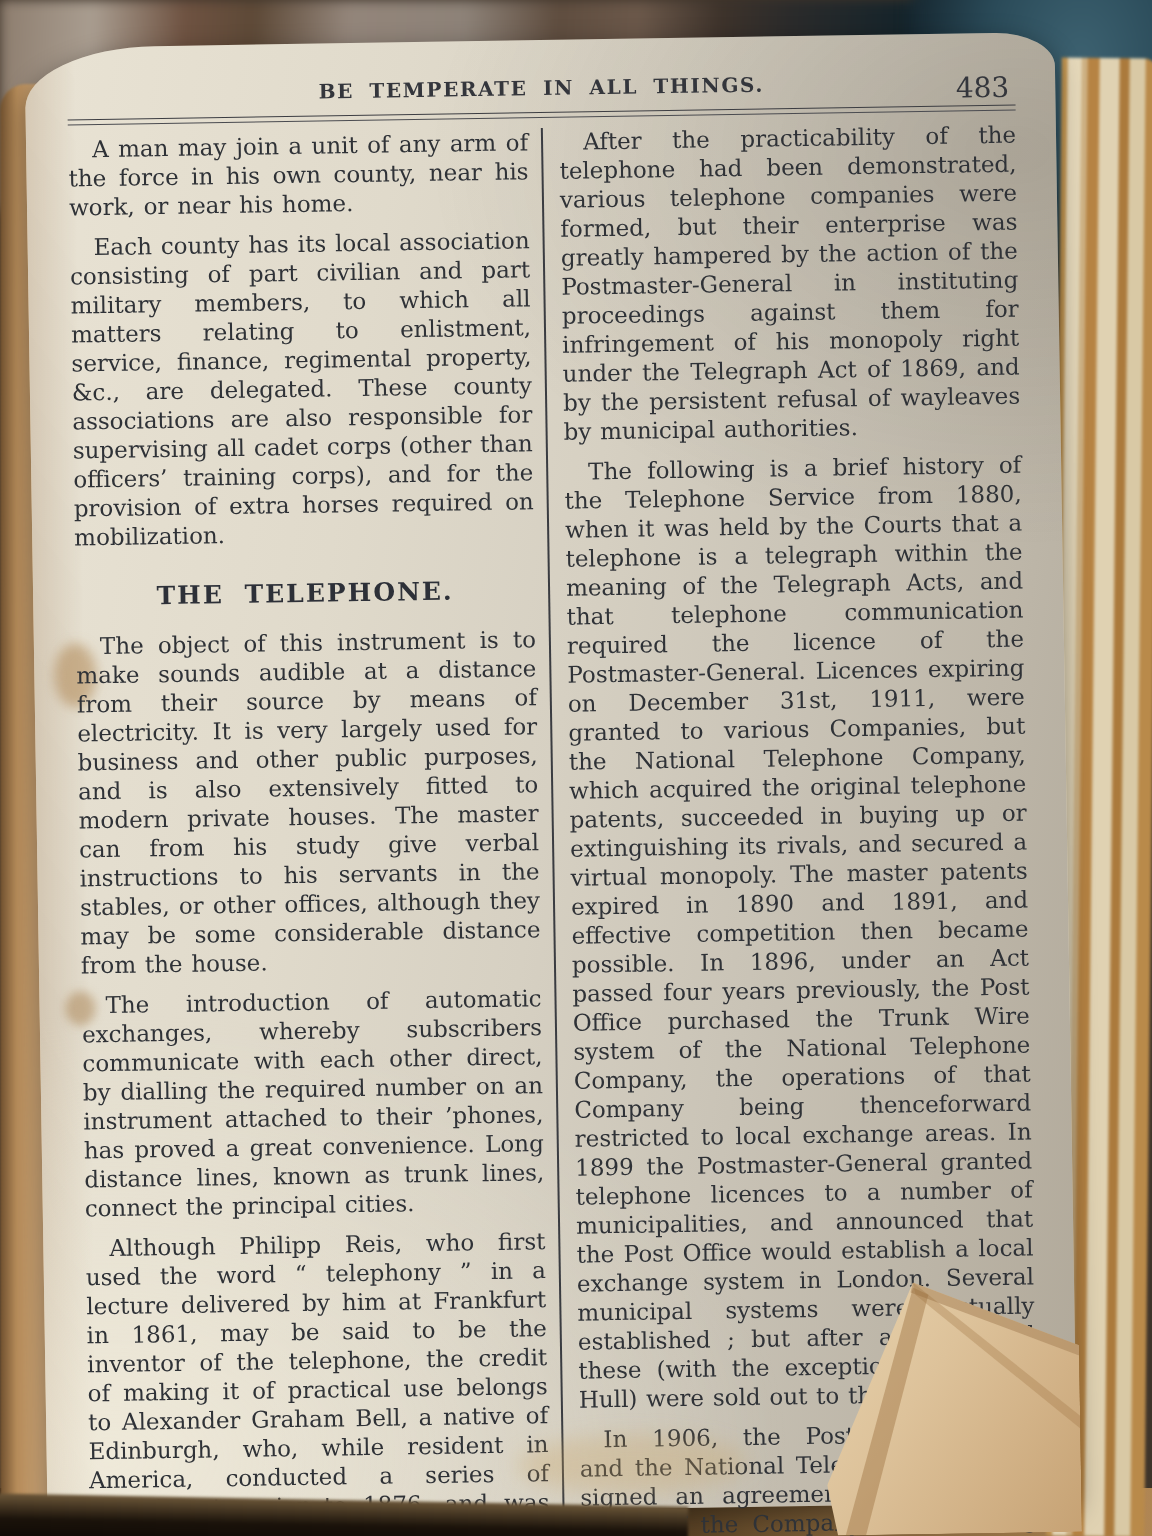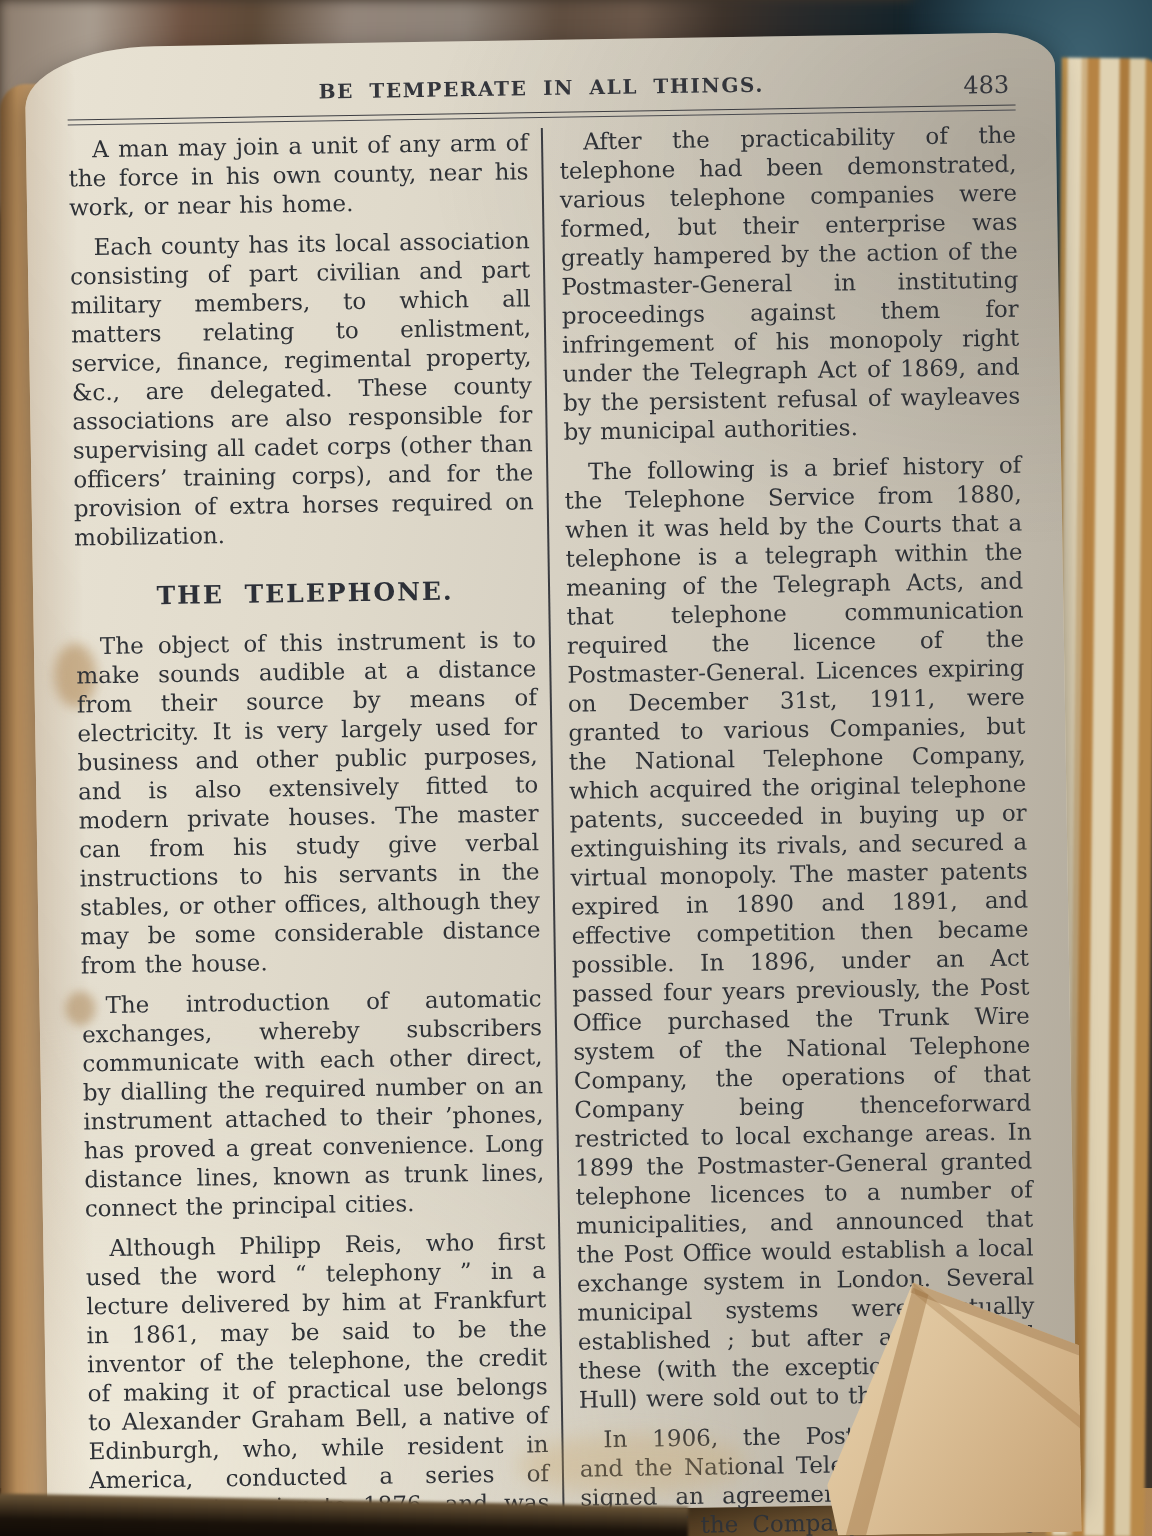--- a/index.html
+++ b/index.html
@@ -63,21 +63,21 @@
   }
   .page-content{
     position:absolute;left:42px;right:40px;top:30px;bottom:36px;
     color:#2f3237;z-index:2;
   }
   .running-head{position:relative;height:40px;}
   .running-title{
     position:absolute;left:0;right:0;top:6px;text-align:center;
     font-size:20px;font-weight:700;letter-spacing:1.6px;word-spacing:7px;color:#34363c;
   }
-  .page-number{position:absolute;right:6px;top:8px;font-size:24px;color:#34363c;}
+  .page-number{position:absolute;right:6px;top:8px;font-size:28px;color:#34363c;}
   .header-rule{
     height:4px;border-top:1.6px solid #3c3d42;border-bottom:1.4px solid #4a4b50;
     margin:2px 0 10px 0;
   }
   .columns{display:flex;align-items:stretch;margin-top:4px;}
   .col{font-size:23px;line-height:29px;text-align:justify;}
   .col-left{width:460px;padding-right:13px;}
   .col-right{flex:1;padding-left:16px;}
   .divider{width:2px;background:#3a3c41;align-self:stretch;margin-bottom:14px;}
   p.book{margin:0 0 11px;text-indent:24px;word-spacing:1.5px;}

